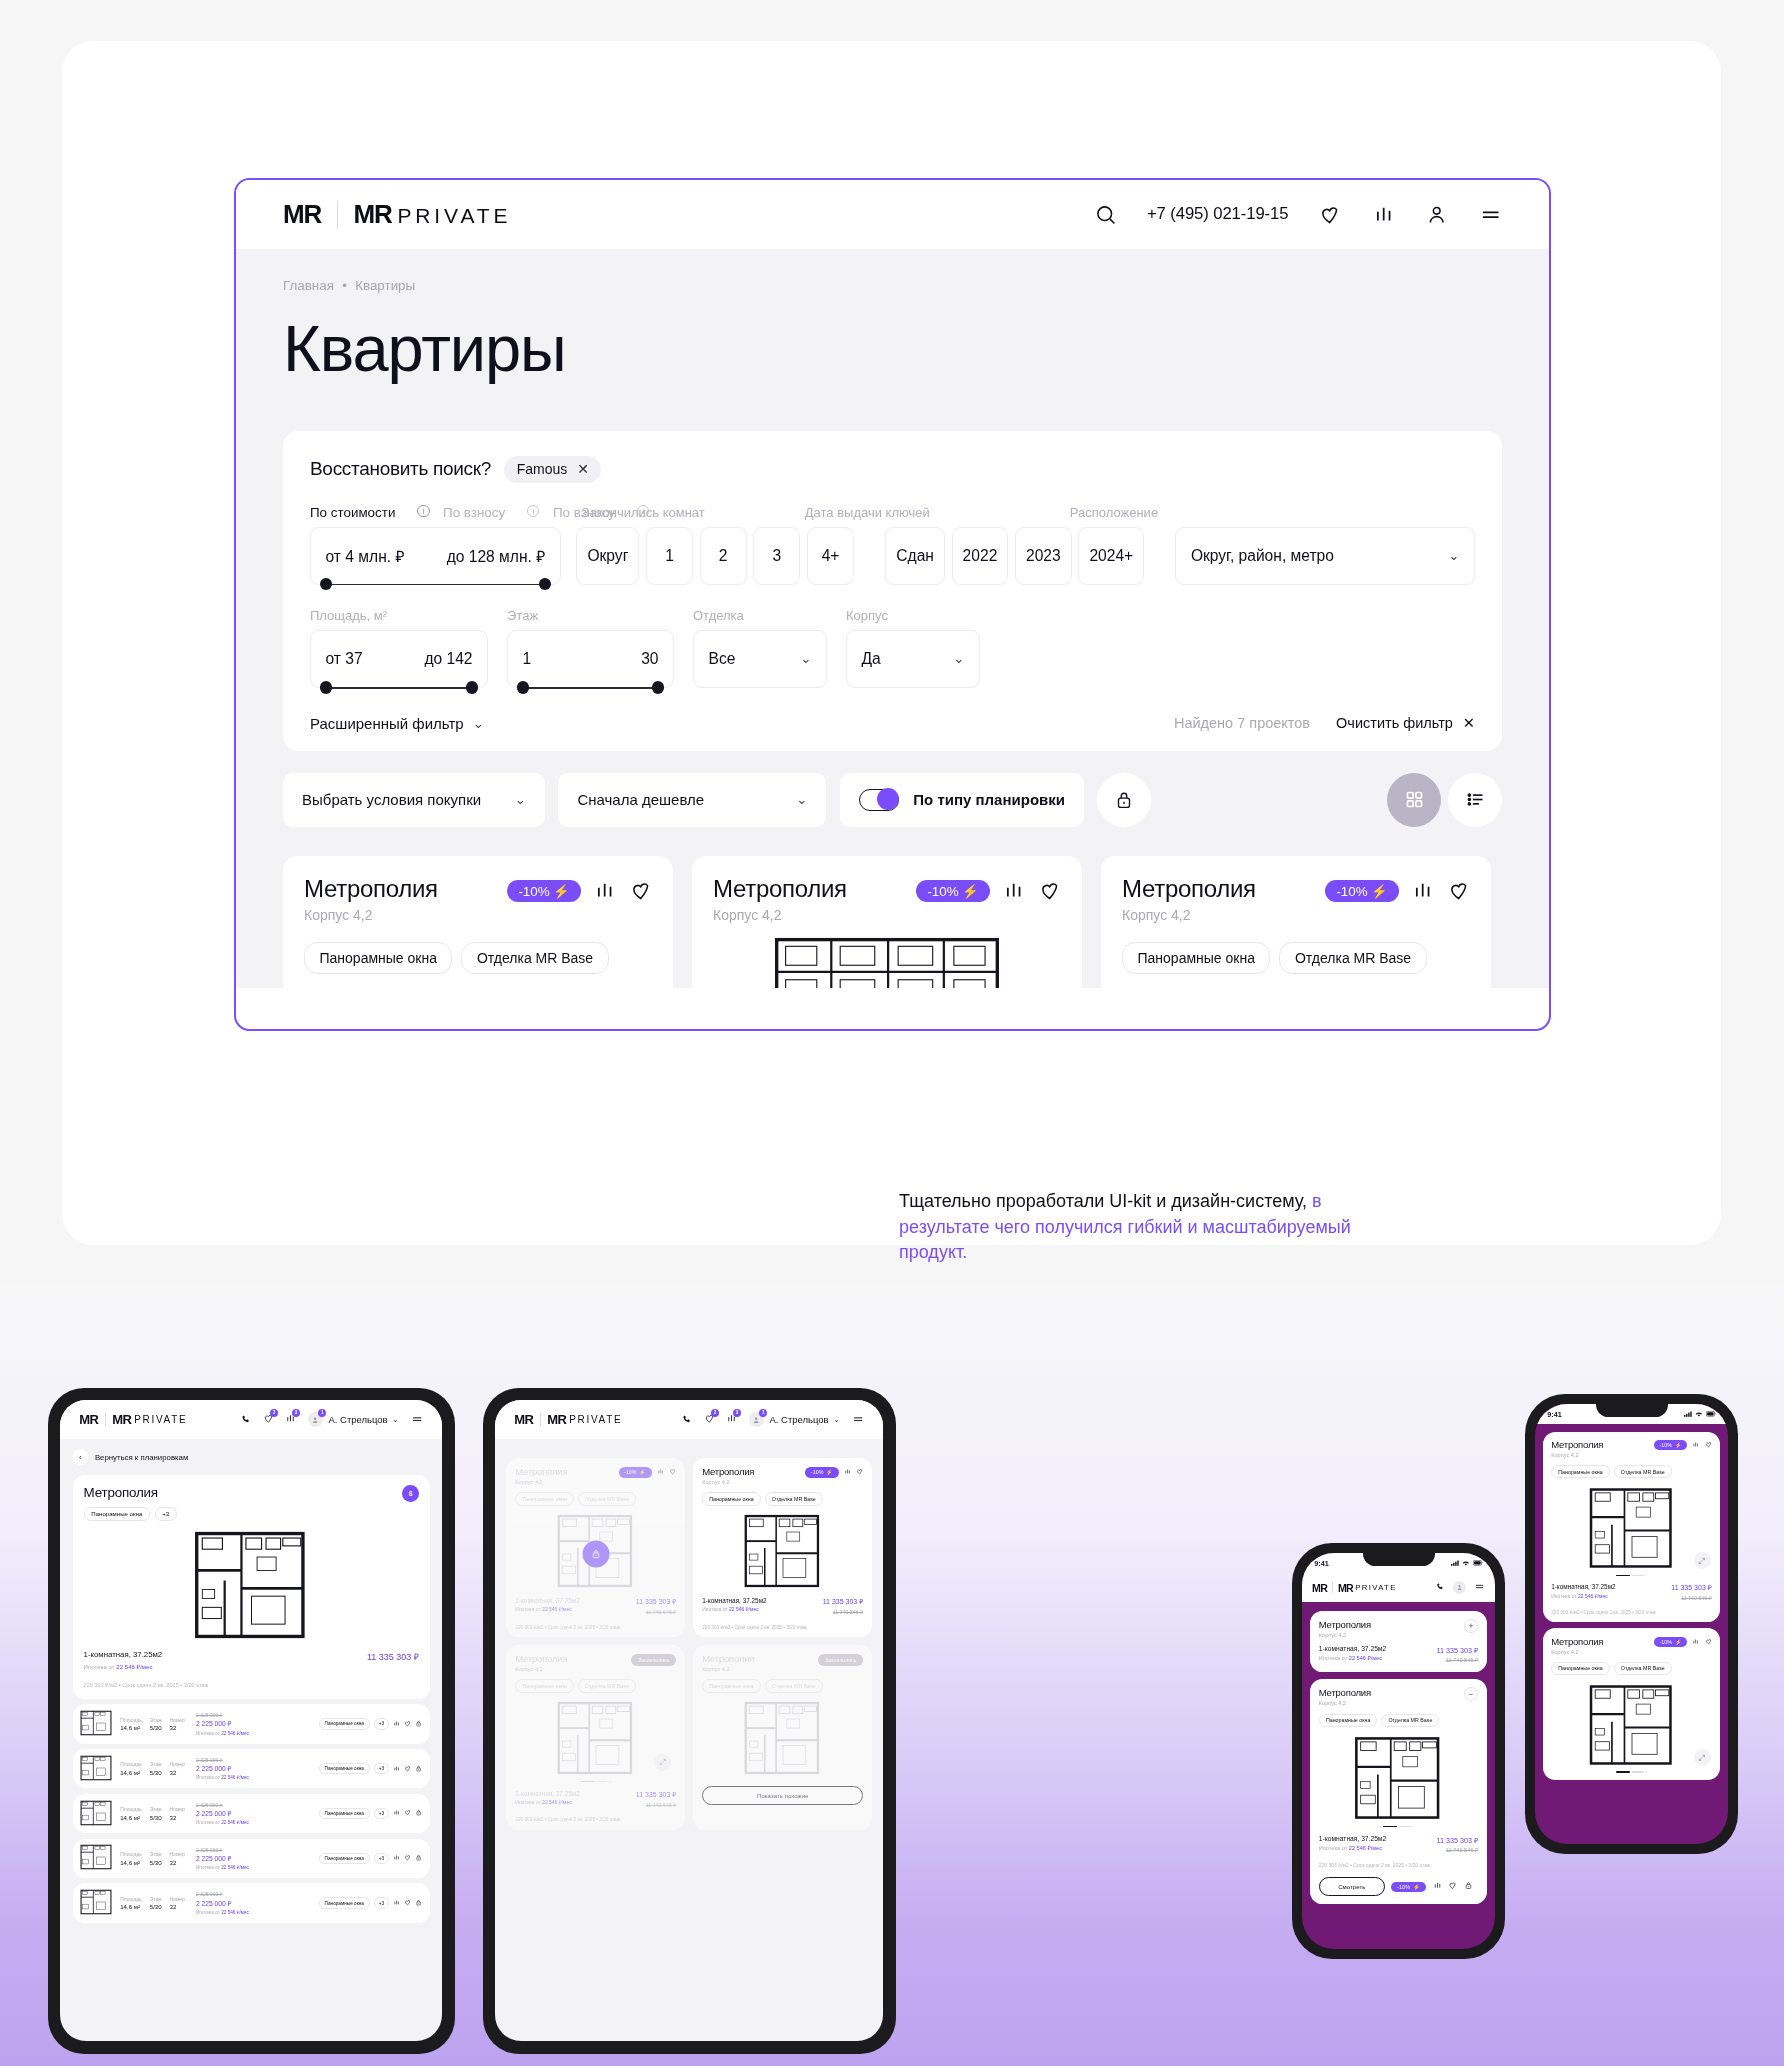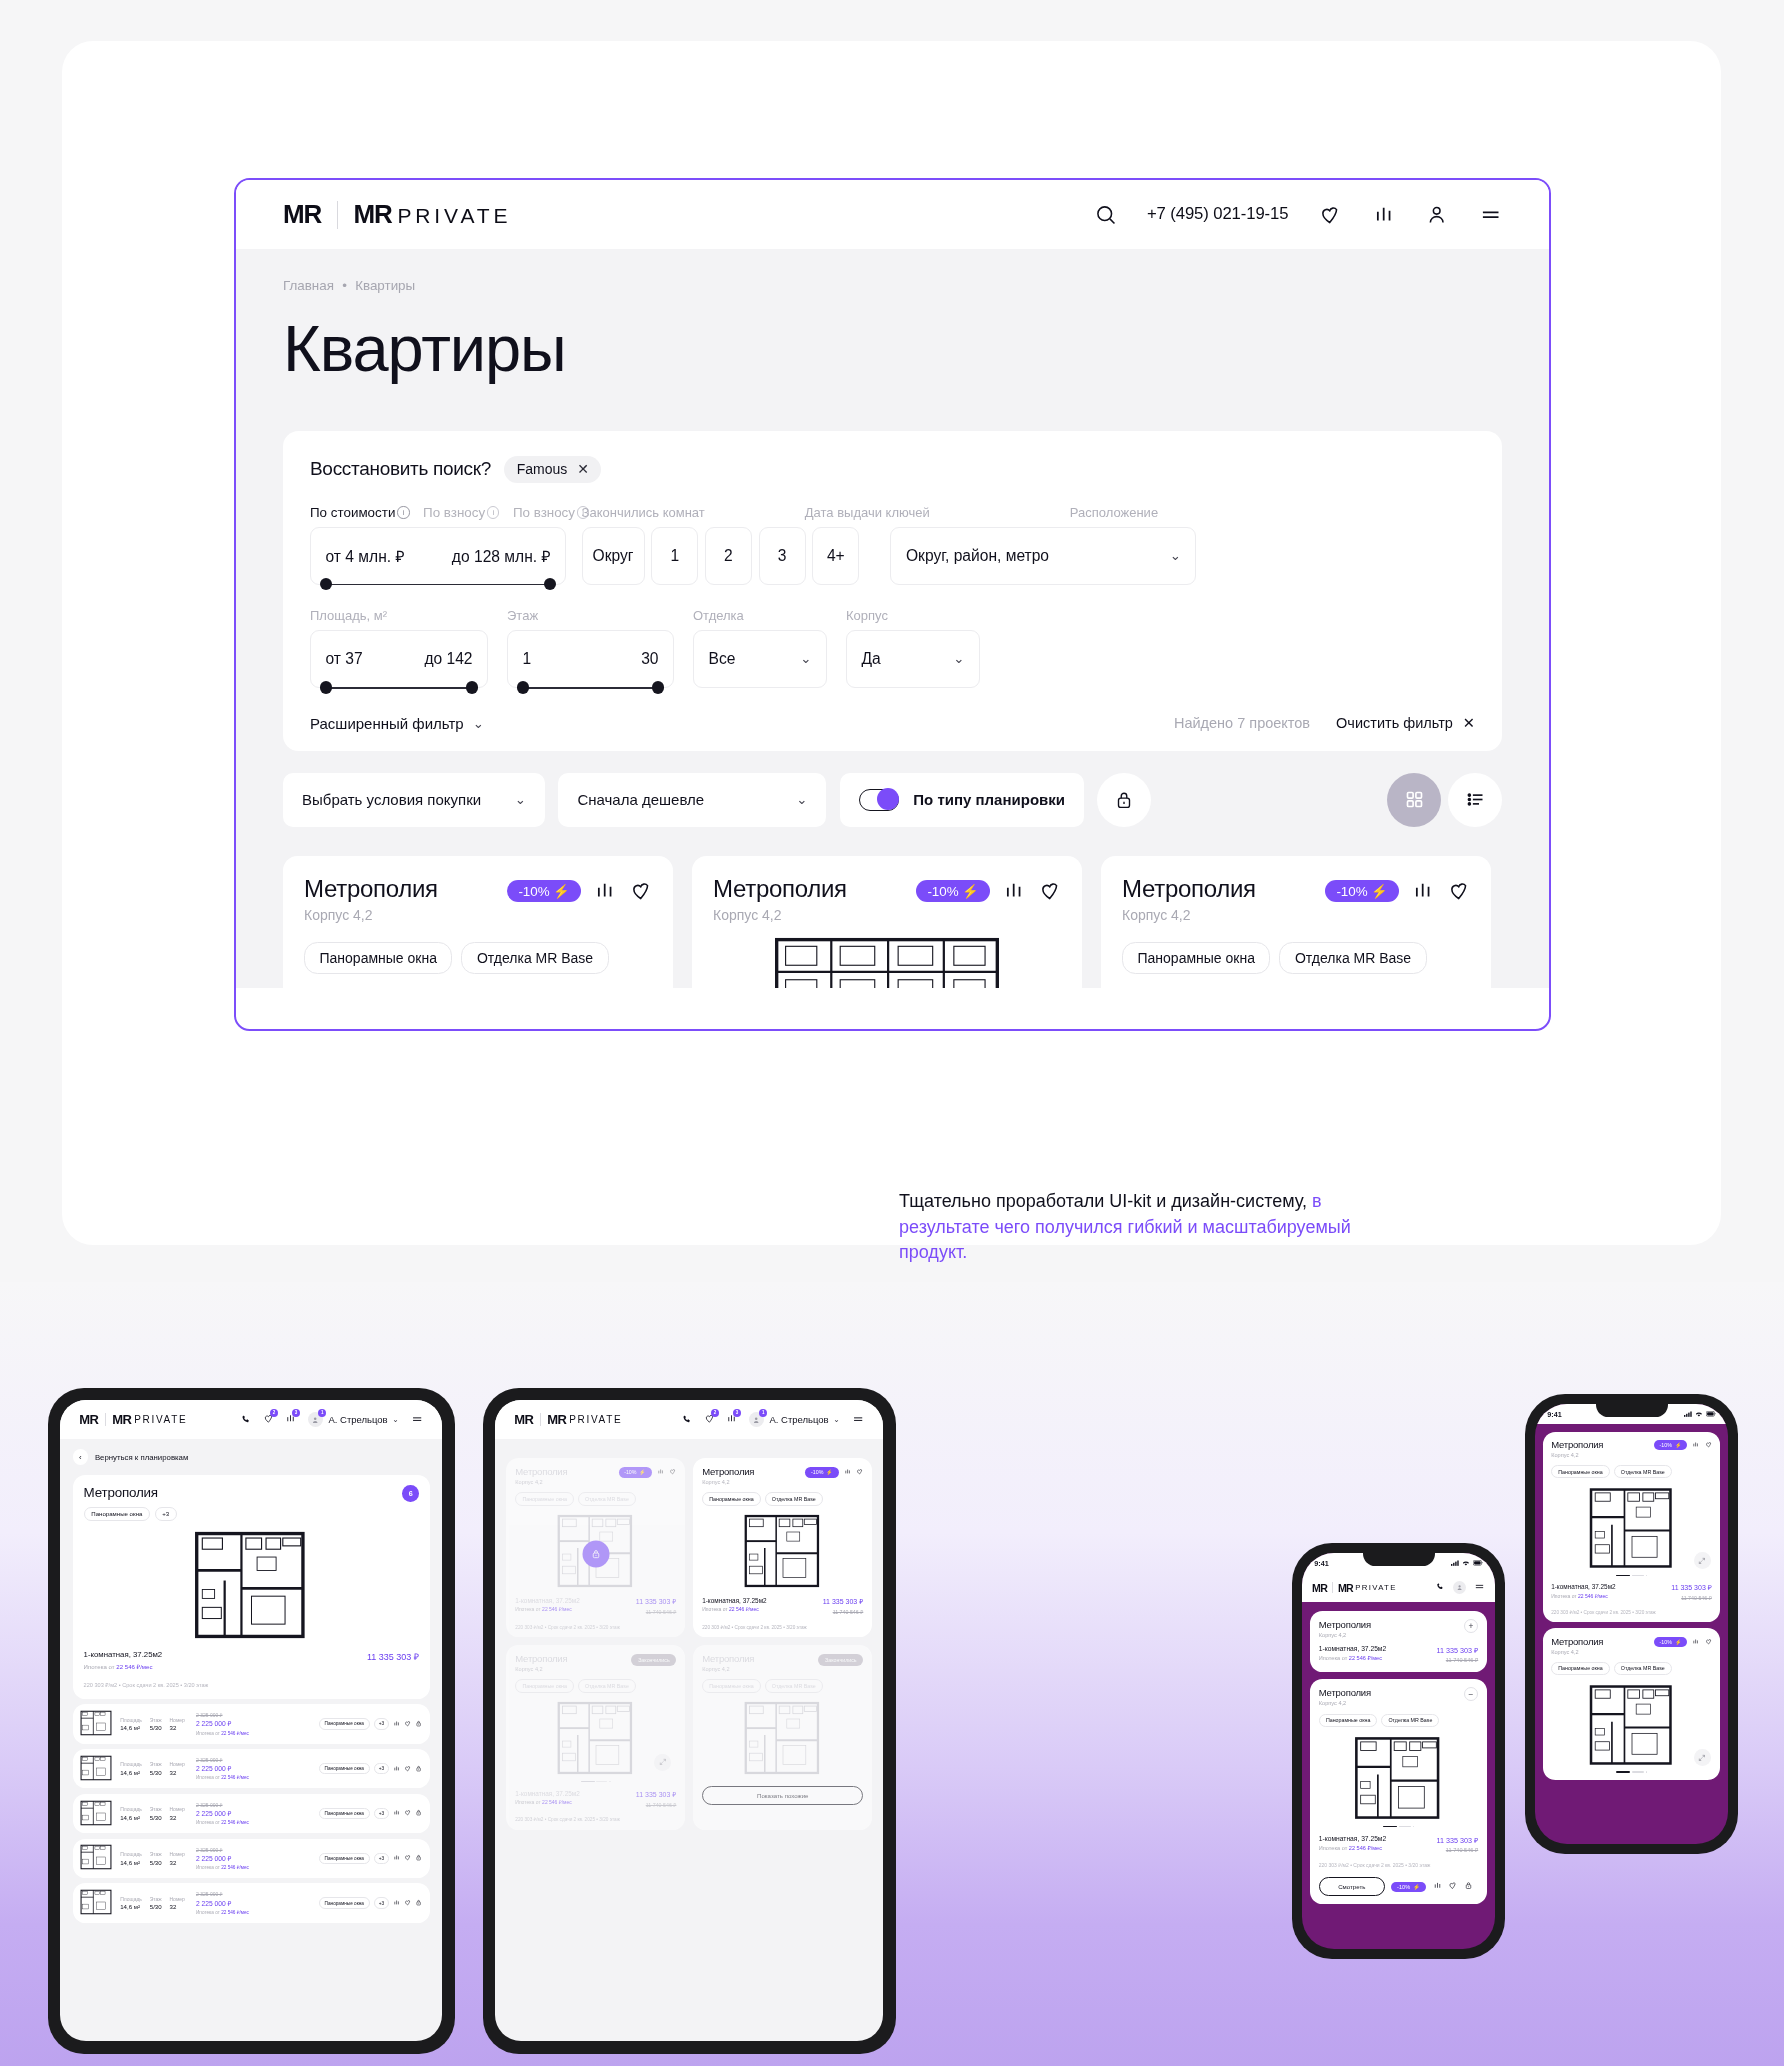--- a/index.html
+++ b/index.html
@@ -79,21 +79,21 @@
   .restore-label { font-size:19px; color:#10101c; letter-spacing:-0.3px; }
   .chip-famous {
     background:#f1f1f3; border-radius:13.4px; padding:5.6px 12.3px; display:flex; align-items:center; gap:10px;
     font-size:14px; color:#10101c;
   }
   .chip-x { font-size:14px; color:#2a2a35; line-height:1; }
 
   .tabs-row { margin-top:22px; display:flex; align-items:flex-end; gap:0; }
   .cost-col { width: 256px; }
   .tabset { display:flex; gap:13.4px; align-items:center; }
-  .tab { display:flex; align-items:center; gap:2px; font-size:13.4px; color:#b3b3bb; white-space:nowrap; }
+  .tab { display:flex; gap:22px; font-size:13.4px; color:#b3b3bb; white-space:nowrap; }
   .tab.active { color:#10101c; }
   .infoi {
     width:12.3px;height:12.3px;border:0.9px solid #c9c9d1;border-radius:50%;
     display:inline-flex;align-items:center;justify-content:center;font-size:7.8px;color:#b0b0ba;
   }
   .tab.active .infoi { border-color:#9a9aa4; color:#8c8c96; }
 
   .field-label { font-size:13px; color:#b0b0ba; margin-bottom:6.7px; }
 
   .row-main { display:flex; gap:15.6px; align-items:flex-start; margin-top:6.7px; }
@@ -343,20 +343,26 @@
         </div>
 
         <div class="seg-group">
           <span class="seg">Округ</span>
           <span class="seg">1</span>
           <span class="seg">2</span>
           <span class="seg">3</span>
           <span class="seg">4+</span>
         </div>
 
+        <div class="seg-group" style="margin-left:15.6px;">
+          <span class="seg">Сдан</span>
+          <span class="seg">2022</span>
+          <span class="seg">2023</span>
+          <span class="seg">2024+</span>
+        </div>
 
         <div class="select-box" style="width:306px; margin-left:15.6px;">
           <span>Округ, район, метро</span>
           <span class="chev">⌄</span>
         </div>
       </div>
 
       <div class="row-second">
         <div>
           <div class="field-label">Площадь, м²</div>

